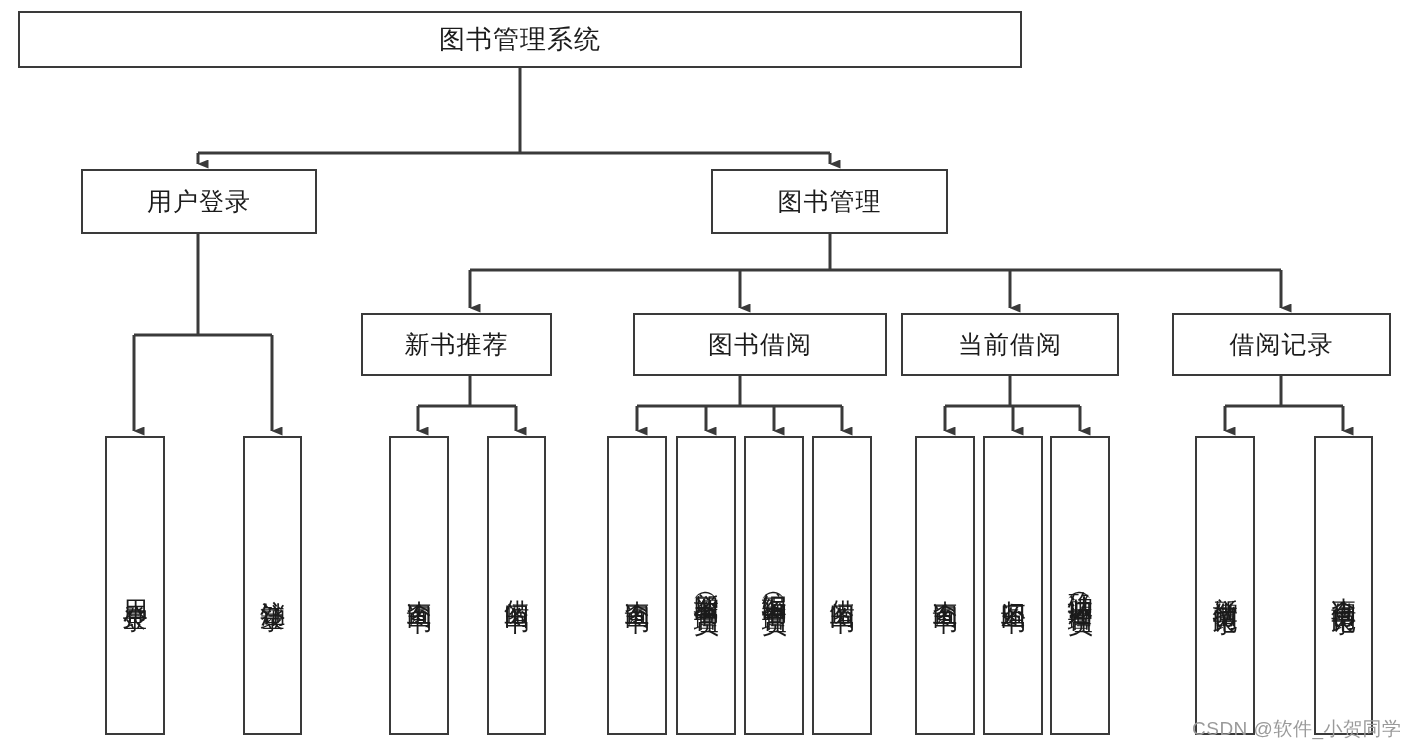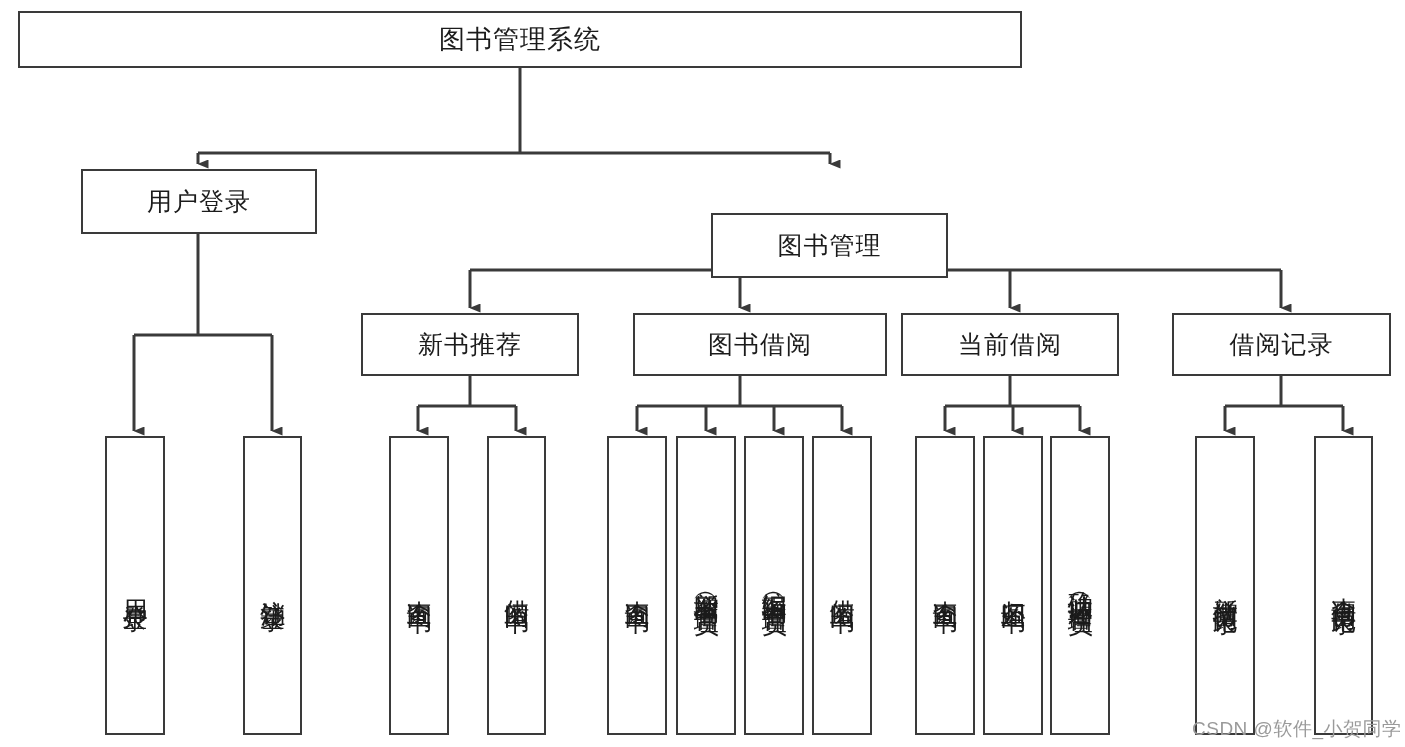--- a/index.html
+++ b/index.html
@@ -110,23 +110,23 @@
       <path d="M 1281,376 L 1281,406"></path>
       <path d="M 1225,406 L 1343,406"></path>
       <path d="M 1225,406 L 1225,431" marker-end="url(#arrowhead)"></path>
       <path d="M 1343,406 L 1343,431" marker-end="url(#arrowhead)"></path>
     </g>
   </svg>
 
   <div class="node horiz root" style="left: 18px; top: 11px; width: 1004px; height: 57px;">图书管理系统</div>
 
   <div class="node horiz" style="left: 81px; top: 169px; width: 236px; height: 65px;">用户登录</div>
-  <div class="node horiz" style="left: 711px; top: 169px; width: 237px; height: 65px; margin-top: 44px;">图书管理</div>
+  <div class="node horiz" style="left: 711px; top: 169px; width: 237px; height: 65px;">图书管理</div>
 
-  <div class="node horiz" style="left: 361px; top: 313px; width: 218px; height: 63px;">新书推荐</div>
+  <div class="node horiz" style="left: 361px; top: 313px; width: 191px; height: 63px;">新书推荐</div>
   <div class="node horiz" style="left: 633px; top: 313px; width: 254px; height: 63px;">图书借阅</div>
   <div class="node horiz" style="left: 901px; top: 313px; width: 218px; height: 63px;">当前借阅</div>
   <div class="node horiz" style="left: 1172px; top: 313px; width: 219px; height: 63px;">借阅记录</div>
 
   <div class="node vert" style="left: 105px; top: 436px; width: 60px; height: 299px;">用户登录</div>
   <div class="node vert" style="left: 243px; top: 436px; width: 59px; height: 299px;">注销登录</div>
   <div class="node vert" style="left: 389px; top: 436px; width: 60px; height: 299px;">查询图书</div>
   <div class="node vert" style="left: 487px; top: 436px; width: 59px; height: 299px;">借阅图书</div>
   <div class="node vert" style="left: 607px; top: 436px; width: 60px; height: 299px;">查询图书</div>
   <div class="node vert" style="left: 676px; top: 436px; width: 60px; height: 299px;">新增图书（管理员）</div>

